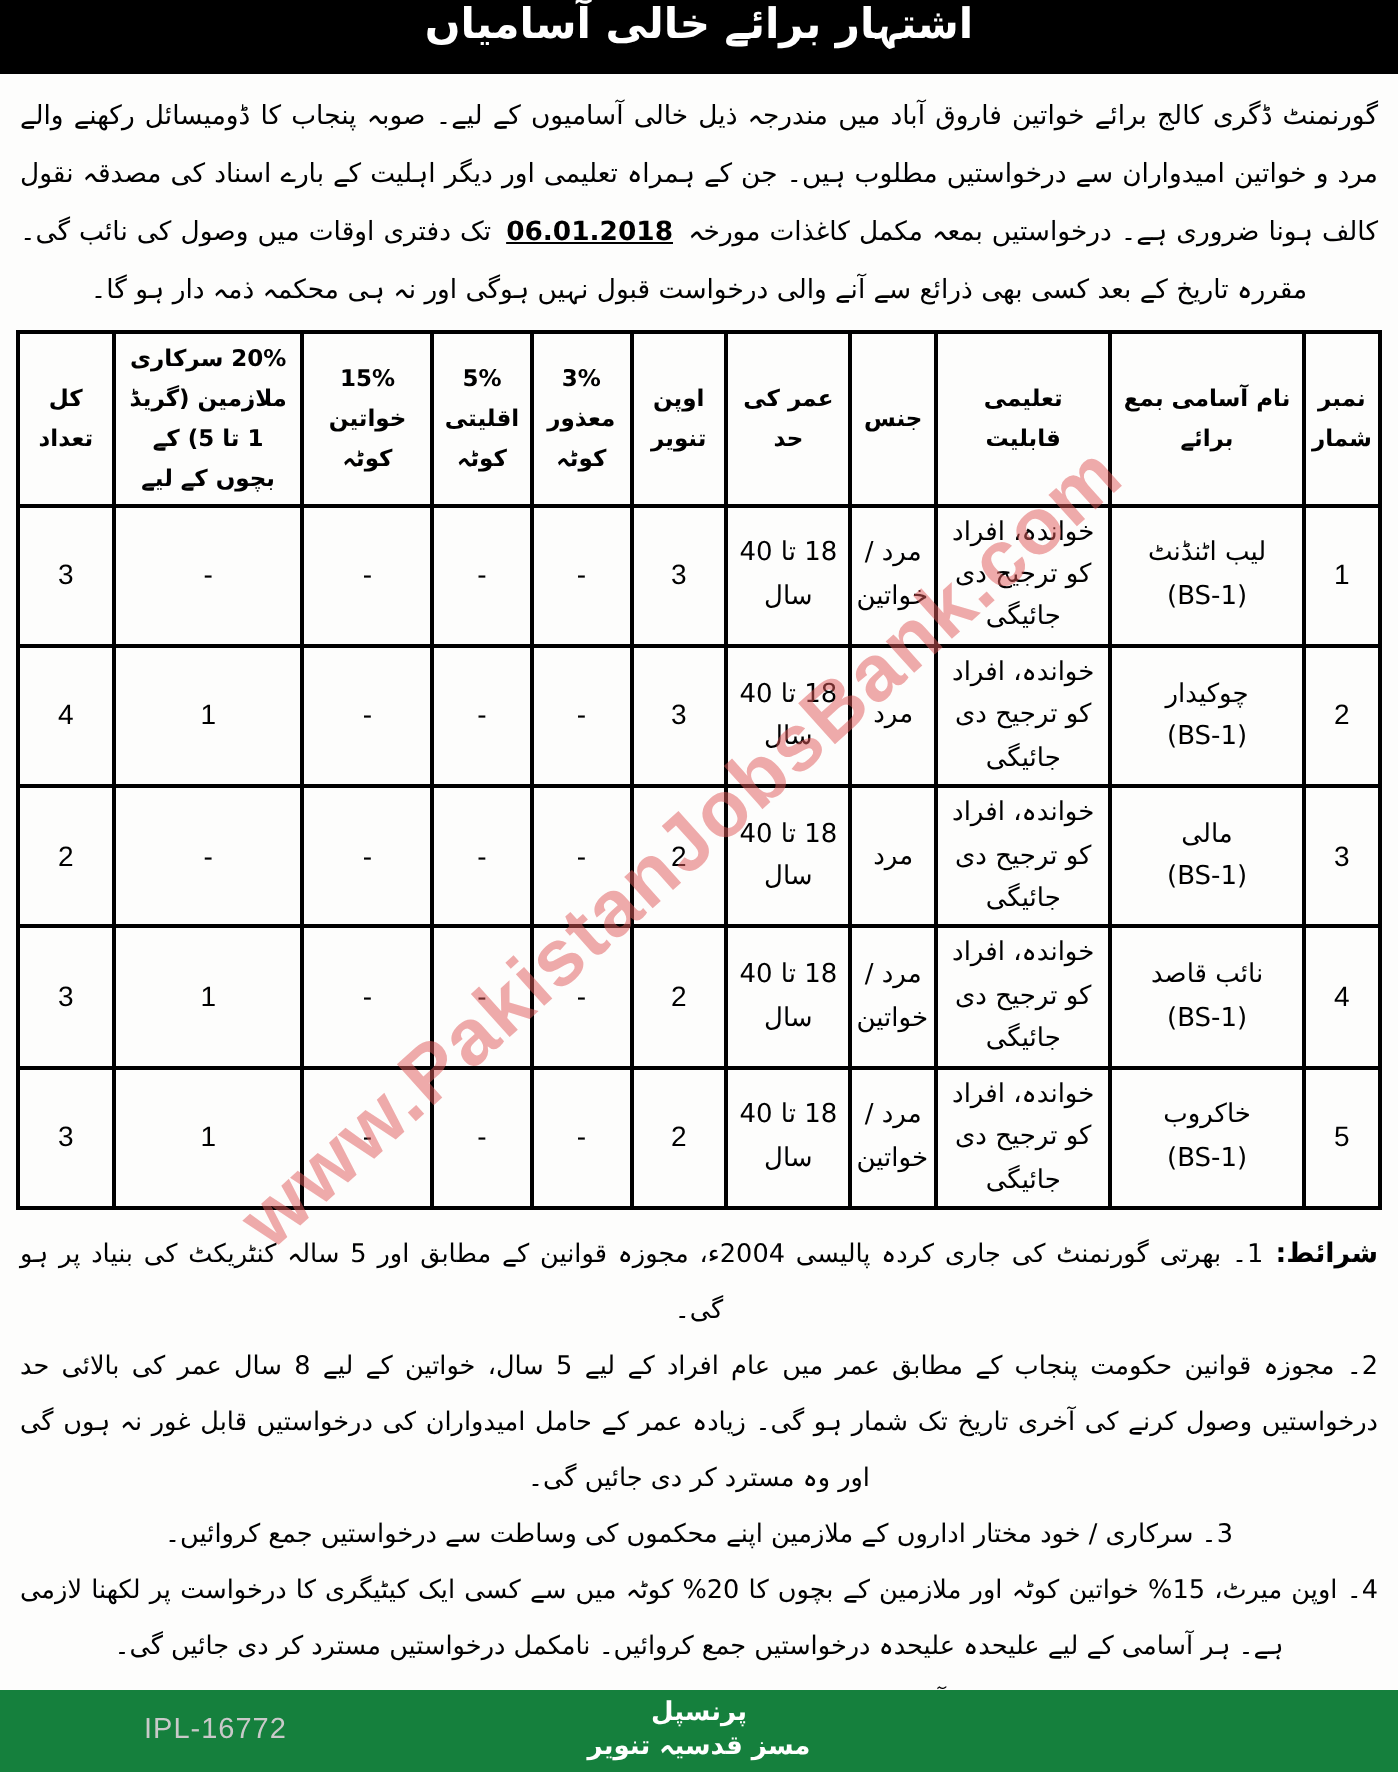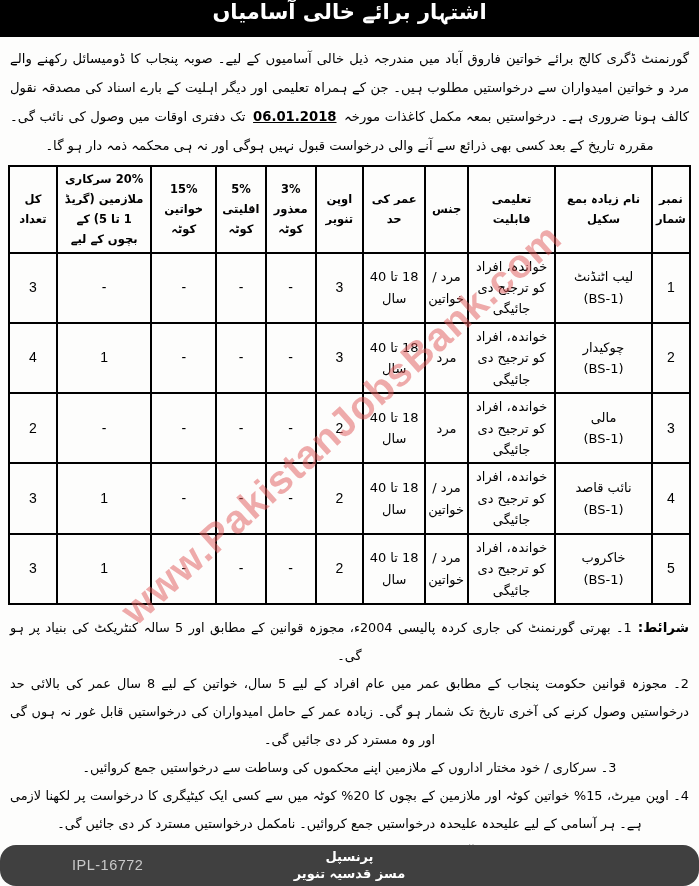--- a/index.html
+++ b/index.html
@@ -27,21 +27,21 @@
     border:2px solid #000;text-align:center;vertical-align:middle;
     padding:2px 3px;overflow:hidden;
   }
   th{font-size:11.5px;font-weight:bold;height:72px;line-height:1.75;}
   td{font-size:13px;height:50px;line-height:1.65;white-space:pre-line;}
   td.num{font-size:14px;font-family:"Liberation Sans",sans-serif;}
   .conds{padding:6px 10px 2px 10px;font-size:12.8px;line-height:28px;}
   .cond{text-align:justify;text-align-last:center;}
   .cond .h{font-weight:bold;font-size:13.5px;}
   .footer{
-    position:absolute;bottom:0;left:0;right:0;height:41px;background:#404040;border-radius:16px;
+    position:absolute;bottom:0;left:0;right:0;height:41px;background:#15803d;
   }
   .footer .ipl{
     position:absolute;left:72px;top:12px;color:#c9c9c9;
     font-size:14.5px;letter-spacing:.5px;direction:ltr;
     font-family:"Liberation Sans",sans-serif;
   }
   .footer .sig{
     position:absolute;left:0;right:0;top:3px;text-align:center;
     color:#fff;font-weight:bold;font-size:13px;line-height:17px;
   }
@@ -77,21 +77,21 @@
       <col style="width:7.0%">
     <col style="width:7.3%">
       <col style="width:7.3%">
       <col style="width:9.5%">
     <col style="width:13.9%">
       <col style="width:7.0%">
   </colgroup>
   <thead>
     <tr>
         <th>نمبر شمار</th>
-        <th>نام زیادہ بمع سکیل</th>
+        <th>نام آسامی بمع برائے</th>
         <th>تعلیمی قابلیت</th>
         <th>جنس</th>
         <th>عمر کی حد</th>
         <th>اوپن تنویر</th>
         <th>3% معذور کوٹہ</th>
         <th>5% اقلیتی کوٹہ</th>
         <th>15% خواتین کوٹہ</th>
         <th>20% سرکاری ملازمین (گریڈ 1 تا 5) کے بچوں کے لیے</th>
         <th>کل تعداد</th>
       </tr>

